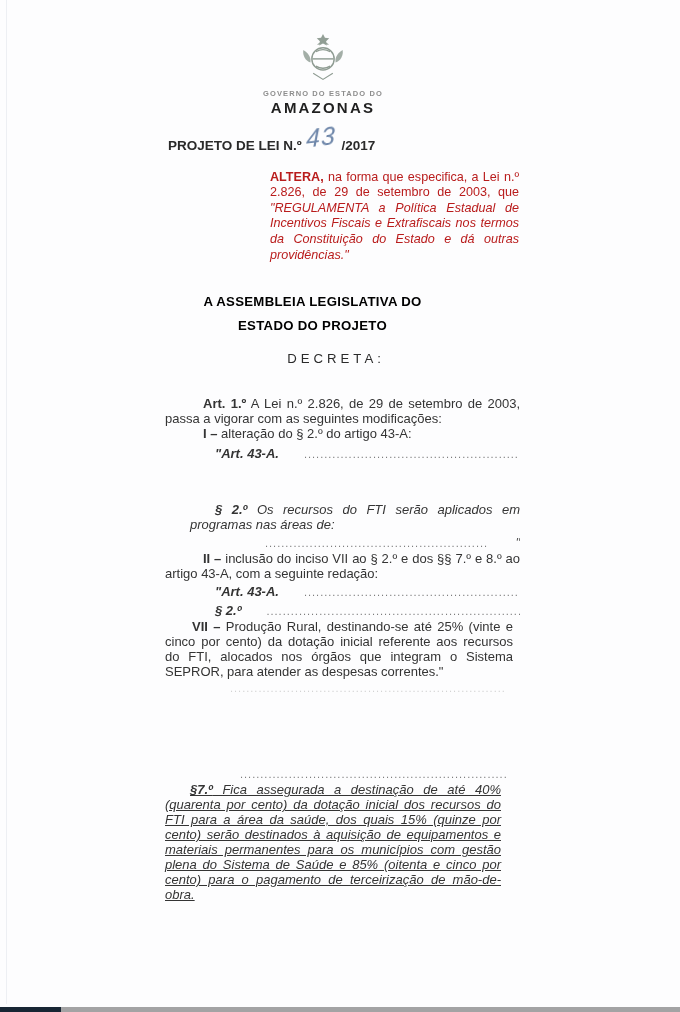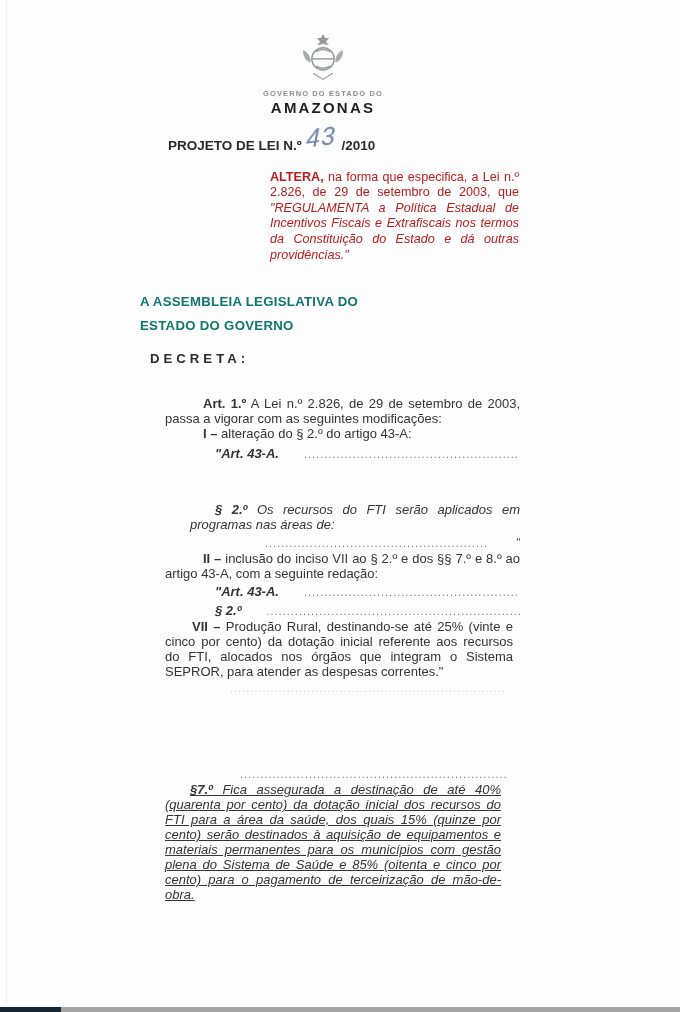--- a/index.html
+++ b/index.html
@@ -18,24 +18,24 @@
   .title{position:absolute;top:127px;left:168px;font-size:13.5px;font-weight:bold;color:#2a2a2a;white-space:nowrap;}
   .hand{display:inline-block;font-size:25px;font-weight:normal;color:#6f87aa;
         font-style:italic;transform:rotate(-7deg) skewX(-8deg) translateY(-4px);
         margin:0 6px 0 4px;letter-spacing:1px;filter:blur(.3px);}
   
   .ementa{position:absolute;top:157px;left:270px;width:249px;font-size:12.6px;line-height:15.6px;
           text-align:justify;color:#b91c1c;}
   .ementa .lead{font-weight:bold;}
   .ementa .quoted{font-style:italic;}
   
-  .assembly{position:absolute;top:290px;left:140px;width:345px;
-            font-size:13.2px;font-weight:bold;line-height:23.5px;color:#0f766e;letter-spacing:.3px;}
-  .decreta{position:absolute;top:351px;left:150px;width:372px;text-align:left;
-           font-size:13.2px;font-weight:bold;letter-spacing:4px;color:#2b2b2b;}
+  .assembly{position:absolute;top:290px;left:140px;width:345px;text-align:center;
+            font-size:13.2px;font-weight:bold;line-height:23.5px;color:#000000;letter-spacing:.3px;}
+  .decreta{position:absolute;top:351px;left:150px;width:372px;text-align:center;
+           font-size:13.2px;font-weight:normal;letter-spacing:4px;color:#2b2b2b;}
   
   .bodytxt{position:absolute;top:396px;left:165px;width:355px;font-size:13px;line-height:15px;
            text-align:justify;color:#343434;}
   .bodytxt p{margin:0;}
   .p-ind{text-indent:38px;}
   .lead-b{font-weight:bold;}
   .it{font-style:italic;}
   .q-ind{margin-left:25px;width:330px;text-indent:25px;font-style:italic;}
   .dotline{display:flex;align-items:baseline;overflow:hidden;}
   .dotfill{flex:1;overflow:hidden;white-space:nowrap;letter-spacing:1px;color:#7d7d7d;font-style:normal;font-size:11px;}
@@ -68,27 +68,27 @@
           <path d="M18 33 c-6 -2 -9 -8 -8 -14 4 2 7 6 8 10 z" fill="#8a988e" stroke="none" opacity=".85"></path>
           <path d="M46 33 c6 -2 9 -8 8 -14 -4 2 -7 6 -8 10 z" fill="#8a988e" stroke="none" opacity=".85"></path>
           <path d="M21 45 l11 7 11 -7" stroke-width="1.3"></path>
         </g>
       </svg>
     </span>
     <div class="gov-line">GOVERNO DO ESTADO DO</div>
     <div class="state-name">AMAZONAS</div>
   </div>
 
-  <div class="title"><span>PROJETO DE LEI N.º</span><span class="hand">43</span><span>/2010</span></div>
+  <div class="title"><span>PROJETO DE LEI N.º</span><span class="hand">43</span><span>/2017</span></div>
 
   <p class="ementa"><span class="lead">ALTERA,</span><span> na forma que especifica, a Lei n.º 2.826, de 29 de setembro de 2003, que </span><span class="quoted">"REGULAMENTA a Política Estadual de Incentivos Fiscais e Extrafiscais nos termos da Constituição do Estado e dá outras providências."</span></p>
 
   <div class="assembly">
     <div>A ASSEMBLEIA LEGISLATIVA DO</div>
-    <div>ESTADO DO GOVERNO</div>
+    <div>ESTADO DO PROJETO</div>
   </div>
 
   <div class="decreta">DECRETA:</div>
 
   <div class="bodytxt">
 
     <p class="p-ind"><span class="lead-b">Art. 1.º</span><span> A Lei n.º 2.826, de 29 de setembro de 2003, passa a vigorar com as seguintes modificações:</span></p>
 
     <p class="p-ind mt7"><span class="lead-b">I –</span><span> alteração do § 2.º do artigo 43-A:</span></p>
 

